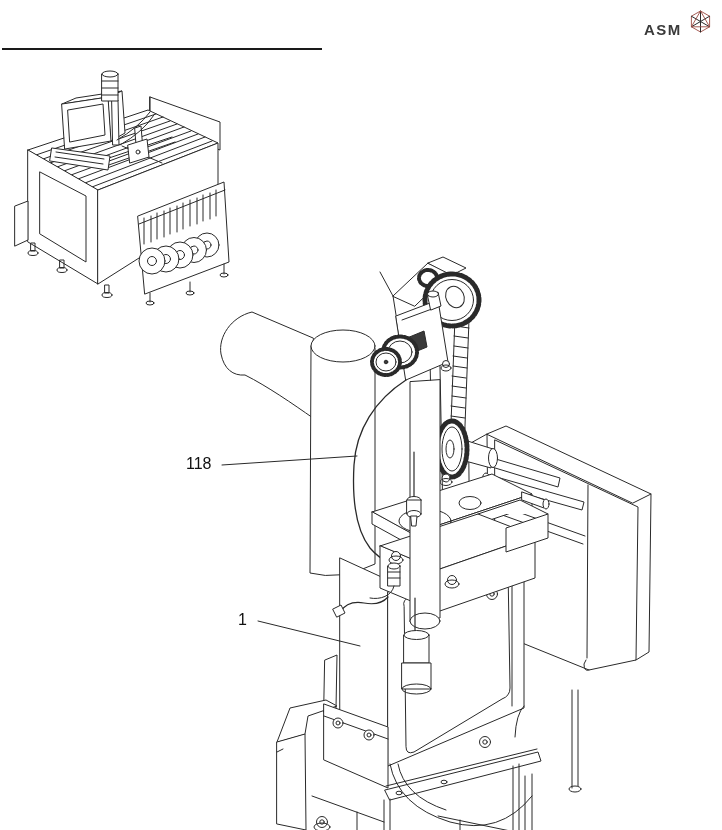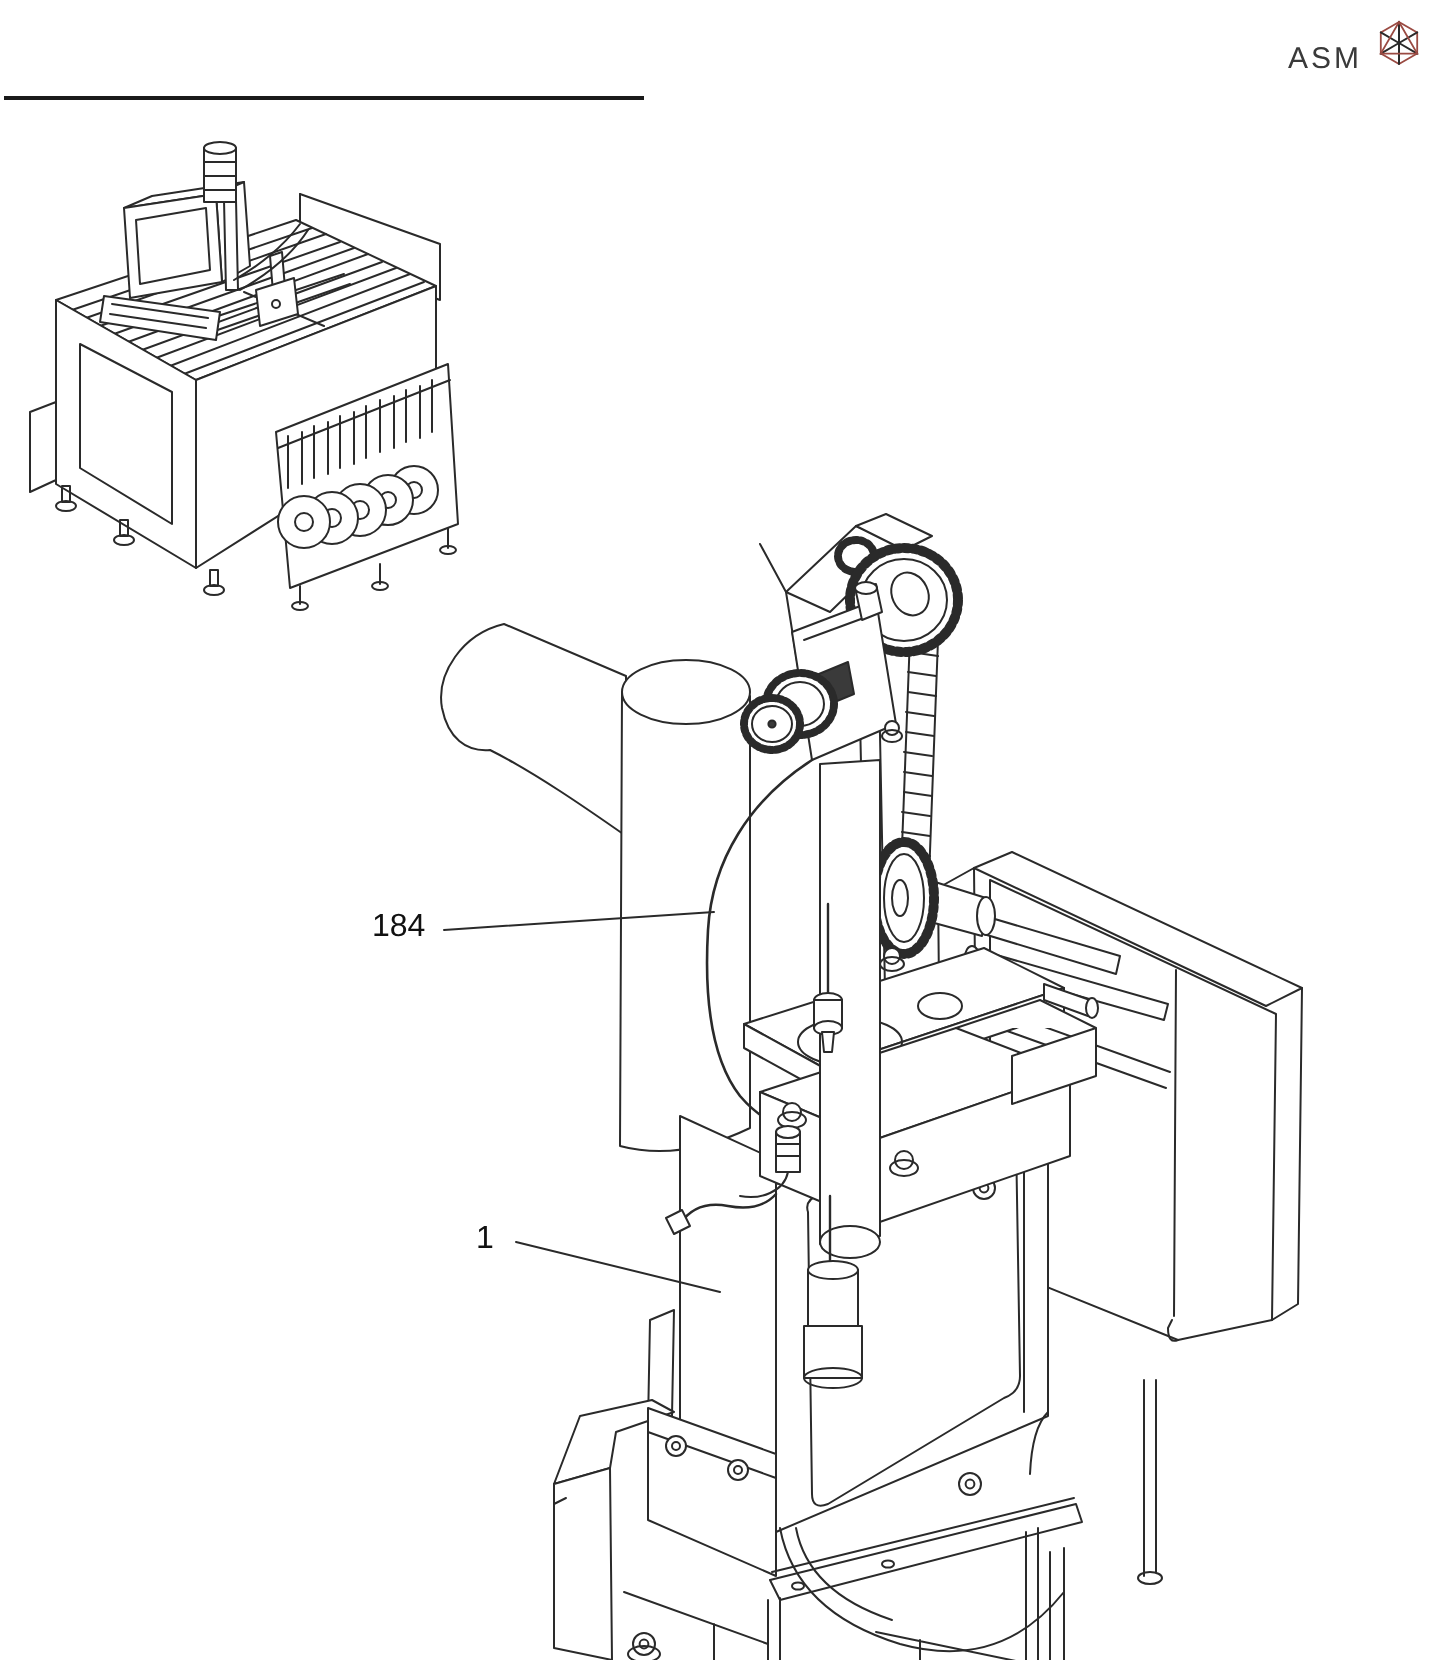--- a/index.html
+++ b/index.html
@@ -2,21 +2,21 @@
 <html><head>
 <meta charset="utf-8">
 <style>
   html,body{margin:0;padding:0;background:#fff;}
   #page{position:relative;width:722px;height:830px;background:#ffffff;overflow:hidden;
         font-family:"Liberation Sans","DejaVu Sans",sans-serif;}
   .title{position:absolute;left:3px;top:28px;font-size:18px;font-weight:bold;color:#0d0d0d;
          letter-spacing:.2px;white-space:nowrap;}
   .rule{position:absolute;left:2px;top:48px;width:320px;height:2px;background:#1a1a1a;}
   .logo{position:absolute;left:644px;top:5px;display:flex;align-items:center;gap:7px;}
-  .logo-text{font-size:15px;font-weight:400;color:#3a3a3a;letter-spacing:1.5px;margin-top:16px;}
+  .logo-text{font-size:15px;font-weight:700;color:#3a3a3a;letter-spacing:1.5px;margin-top:16px;}
   .callout{position:absolute;font-size:16px;color:#111;white-space:nowrap;}
   #c118{left:186px;top:455px;}
   #c1{left:238px;top:611px;}
   svg .ln, svg path, svg line, svg ellipse, svg circle, svg rect{
       fill:none;stroke:#2a2a2a;stroke-width:1;stroke-linejoin:round;stroke-linecap:round;}
   svg .wf{fill:#ffffff;}
   svg .dk{fill:#3a3a3a;stroke:#2a2a2a;}
   svg .teeth{stroke-width:5;stroke-dasharray:2.2 2.1;}
   svg .teeth-s{stroke-width:4;stroke-dasharray:1.8 1.7;}
   svg .thin{stroke-width:.8;}
@@ -279,16 +279,16 @@
         <path d="M572,690 L572,788 M578,690 L578,786"></path>
         <ellipse cx="575" cy="789" rx="6" ry="3"></ellipse>
         <path d="M312,796 L384,822 M438,816 L520,833 M357,812 L357,830 M460,820 L460,830"></path>
       </g>
 
       <line x1="222" y1="465" x2="357" y2="456"></line>
       <line x1="258" y1="621" x2="360" y2="646"></line>
     </g>
   </svg>
 
-  <div class="callout" id="c118">184</div>
+  <div class="callout" id="c118">118</div>
   <div class="callout" id="c1">1</div>
 
 </div>
 
 </body></html>

